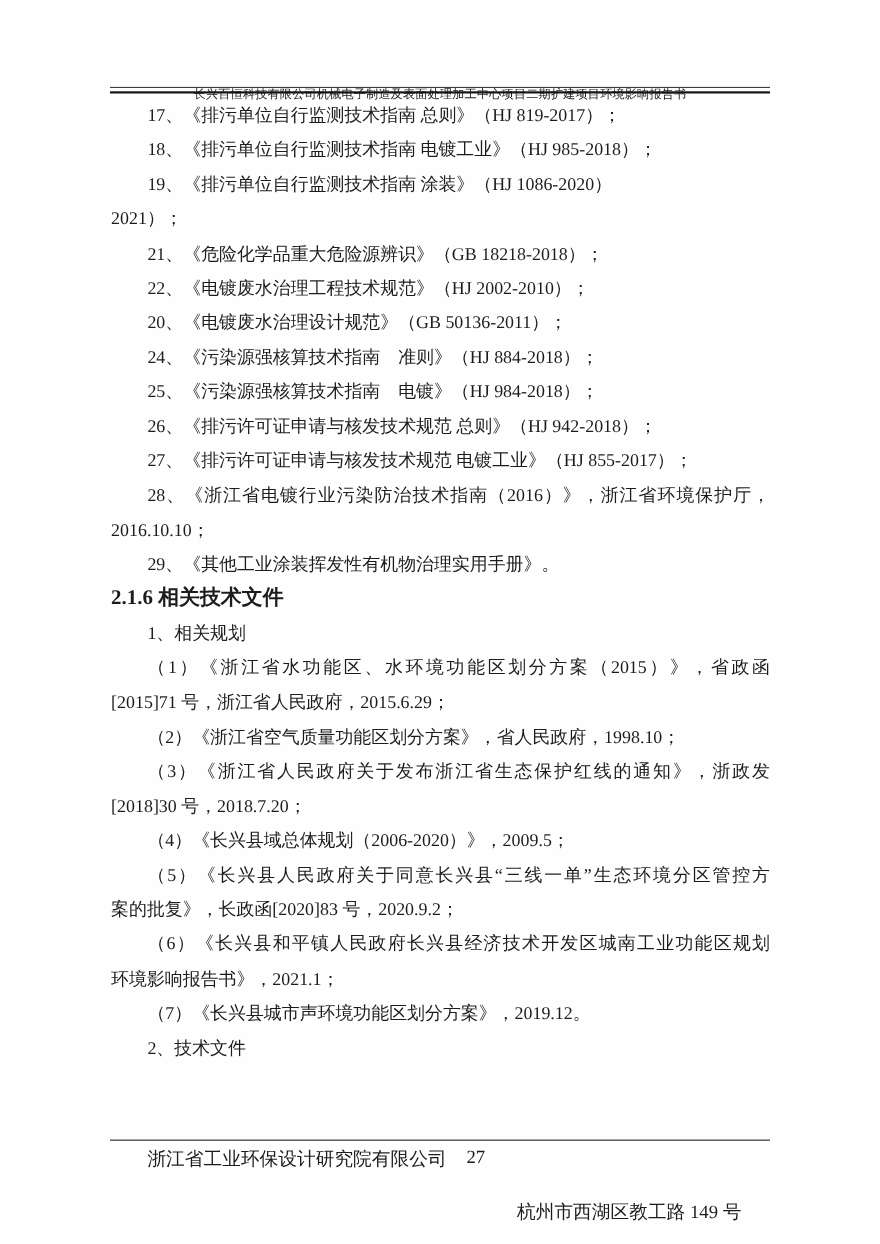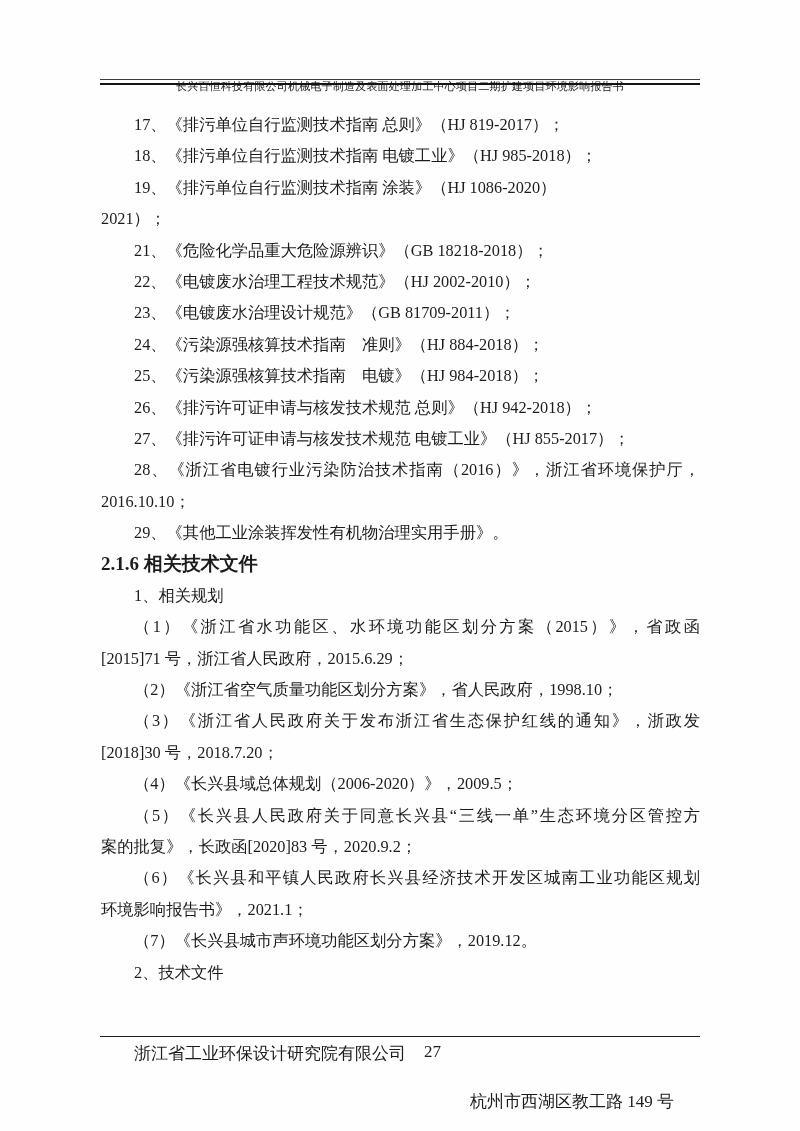--- a/index.html
+++ b/index.html
@@ -28,21 +28,20 @@
     top: 79px; left: 100px; width: 600px;
     height: 3px;
     border-top: 1px solid #3c3c3c;
     border-bottom: 2.6px solid #141414;
   }
   
   .content {
     position: absolute;
     top: 89px; left: 101px; width: 599px;
     font-size: 16.3px;
-    margin-top: 20px;
   }
   .ln {
     margin: 0;
     height: 31.4px;
     line-height: 31.4px;
     white-space: nowrap;
     font-weight: normal;
   }
   .ind { padding-left: 33px; }
   .fill {
@@ -76,21 +75,21 @@
   <div class="header-title">长兴百恒科技有限公司机械电子制造及表面处理加工中心项目二期扩建项目环境影响报告书</div>
   <div class="header-rule"></div>
 
   <main class="content">
     <p class="ln ind">17、《排污单位自行监测技术指南 总则》（HJ 819-2017）；</p>
     <p class="ln ind">18、《排污单位自行监测技术指南 电镀工业》（HJ 985-2018）；</p>
     <p class="ln ind">19、《排污单位自行监测技术指南 涂装》（HJ 1086-2020）</p>
     <p class="ln">2021）；</p>
     <p class="ln ind">21、《危险化学品重大危险源辨识》（GB 18218-2018）；</p>
     <p class="ln ind">22、《电镀废水治理工程技术规范》（HJ 2002-2010）；</p>
-    <p class="ln ind">23、《电镀废水治理设计规范》（GB 81709-2011）；</p>
+    <p class="ln ind">20、《电镀废水治理设计规范》（GB 50136-2011）；</p>
     <p class="ln ind">24、《污染源强核算技术指南　准则》（HJ 884-2018）；</p>
     <p class="ln ind">25、《污染源强核算技术指南　电镀》（HJ 984-2018）；</p>
     <p class="ln ind">26、《排污许可证申请与核发技术规范 总则》（HJ 942-2018）；</p>
     <p class="ln ind">27、《排污许可证申请与核发技术规范 电镀工业》（HJ 855-2017）；</p>
     <p class="ln ind fill">28、《浙江省电镀行业污染防治技术指南（2016）》，浙江省环境保护厅，</p>
     <p class="ln">2016.10.10；</p>
     <p class="ln ind">29、《其他工业涂装挥发性有机物治理实用手册》。</p>
 
     <h2 class="ln heading">2.1.6 相关技术文件</h2>
 

